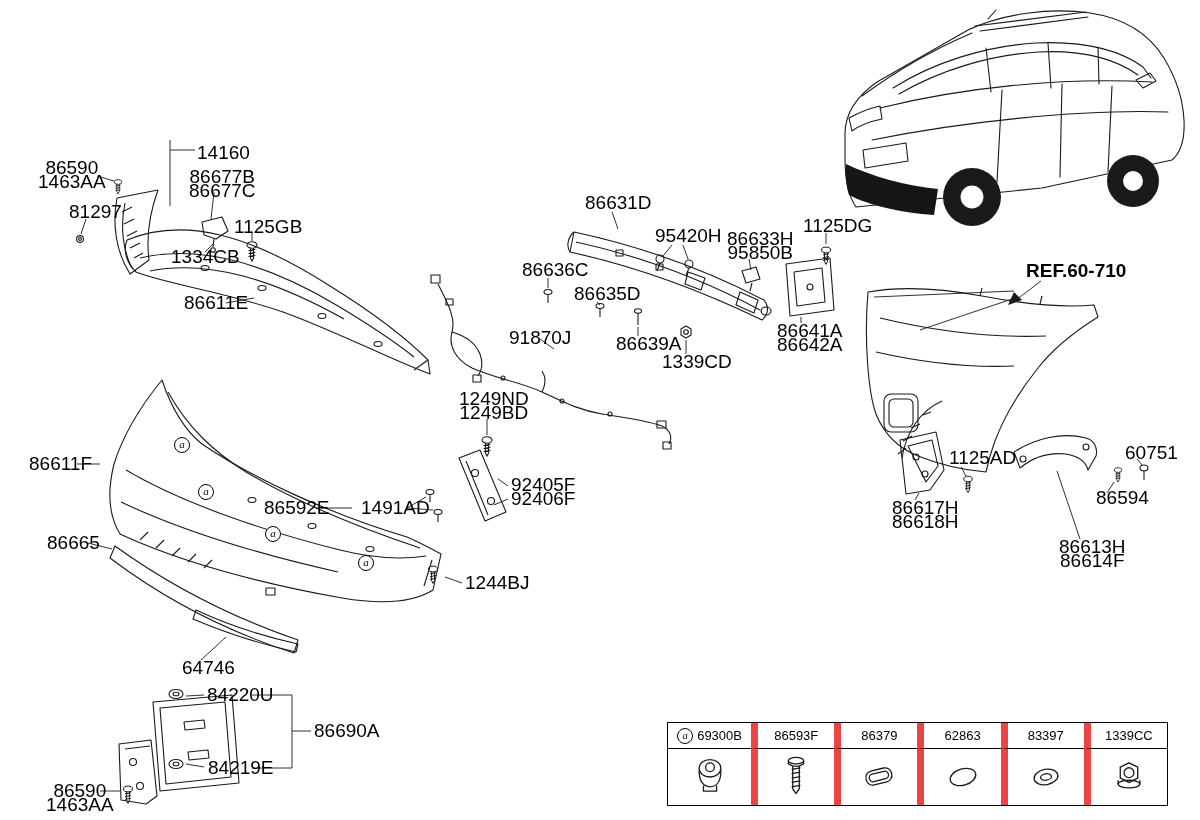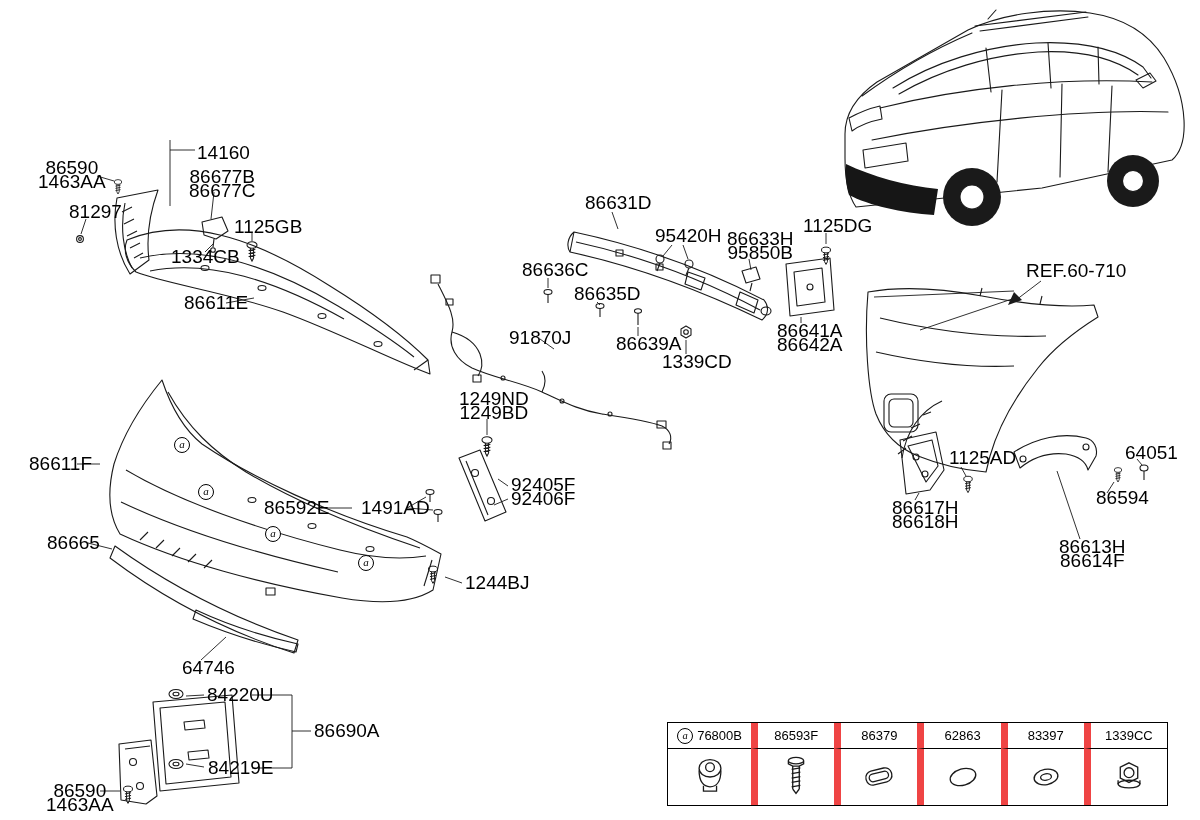--- a/index.html
+++ b/index.html
@@ -1,21 +1,21 @@
 <!DOCTYPE html>
 <html><head>
 <meta charset="utf-8">
 <style>
   html,body{margin:0;padding:0;background:#fff;}
   .stage{position:relative;width:1200px;height:820px;background:#fff;overflow:hidden;
          font-family:"Liberation Sans",sans-serif;color:#000;}
   svg.art{position:absolute;left:0;top:0;}
   .lbl{position:absolute;font-size:19px;line-height:14px;white-space:pre-line;
        text-align:center;color:#000;}
-  .lbl.ref{font-weight:normal;}
+  .lbl.ref{font-weight:bold;}
   .marker{position:absolute;width:14px;height:14px;border:1.3px solid #000;border-radius:50%;
           font:italic 11px/13px "Liberation Serif",serif;text-align:center;background:#fff;}
   .parts-table{position:absolute;left:667px;top:722px;width:499px;border:1.4px solid #000;
                display:grid;grid-template-rows:26px 56px;background:#fff;}
   .pt-row{display:grid;grid-template-columns:repeat(6,1fr);}
   .pt-cell{border-left:7px solid #ef4444;display:flex;align-items:center;justify-content:center;
            font-size:13px;gap:4px;}
   .pt-cell:first-child{border-left:none;}
   .pt-head .pt-cell{border-bottom:1px solid #000;}
   .callout{display:inline-block;width:14px;height:14px;border:1px solid #000;border-radius:50%;
@@ -243,36 +243,36 @@
     <div class="lbl" style="left:465px;top:576px">1244BJ</div>
     <div class="lbl" style="left:182px;top:661px">64746</div>
     <div class="lbl" style="left:207px;top:688px">84220U</div>
     <div class="lbl" style="left:314px;top:724px">86690A</div>
     <div class="lbl" style="left:208px;top:761px">84219E</div>
     <div class="lbl" style="left:46px;top:784px">86590
 1463AA</div>
     <div class="lbl" style="left:949px;top:451px">1125AD</div>
     <div class="lbl" style="left:892px;top:501px">86617H
 86618H</div>
-    <div class="lbl" style="left:1125px;top:446px">64051</div>
+    <div class="lbl" style="left:1125px;top:446px">60751</div>
     <div class="lbl" style="left:1096px;top:491px">86594</div>
     <div class="lbl" style="left:1059px;top:540px">86613H
 86614F</div>
   </div>
 
   <div class="marker" style="left:174px;top:437px">a</div>
   <div class="marker" style="left:198px;top:484px">a</div>
   <div class="marker" style="left:265px;top:526px">a</div>
   <div class="marker" style="left:358px;top:555px">a</div>
 
   <div class="parts-table">
     <div class="pt-row pt-head">
       <div class="pt-cell">
         <span class="callout">a</span>
-        <span>76800B</span>
+        <span>69300B</span>
       </div>
       <div class="pt-cell">86593F</div>
       <div class="pt-cell">86379</div>
       <div class="pt-cell">62863</div>
       <div class="pt-cell">83397</div>
       <div class="pt-cell">1339CC</div>
     </div>
     <div class="pt-row pt-body">
       <div class="pt-cell">
         <svg class="pt-icon" width="44" height="48" viewBox="0 0 40 44" stroke="#1a1a1a" fill="none" stroke-width="1.2">

